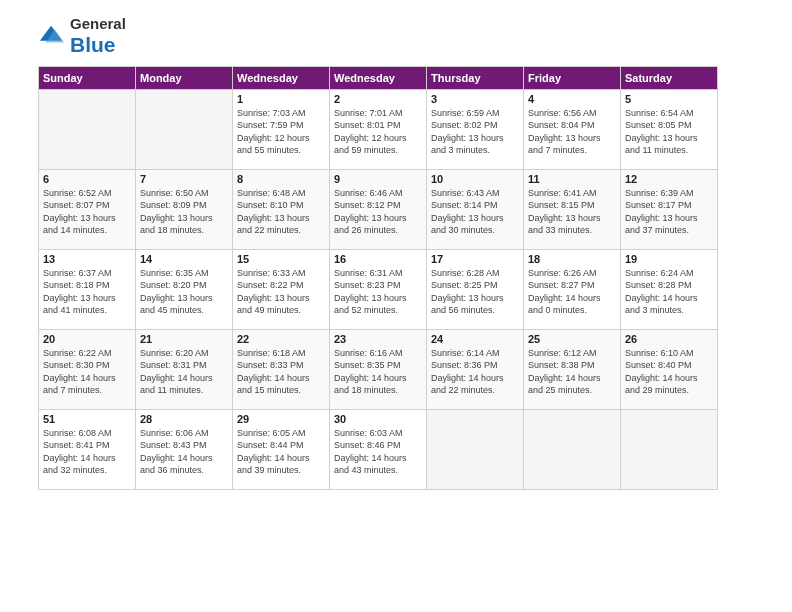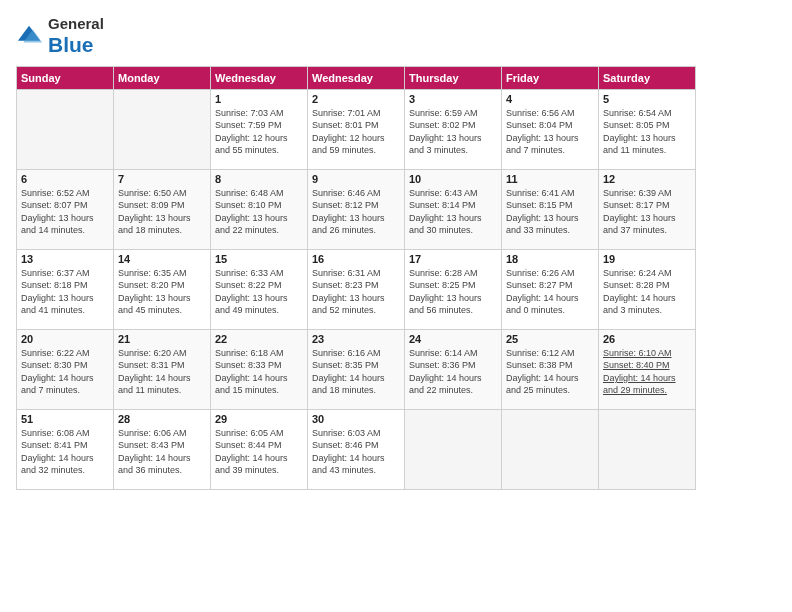--- a/index.html
+++ b/index.html
@@ -9,20 +9,21 @@
       font-family: Arial, sans-serif;
       background: #fff;
       overflow: hidden;
     }
     .page {
       width: 712px;
       height: 612px;
       padding: 16px;
       display: flex;
       flex-direction: column;
+      margin-left: 22px;
     }
     .header {
       display: flex;
       justify-content: space-between;
       align-items: flex-start;
       margin-bottom: 10px;
     }
     .logo {
       display: flex;
       align-items: center;
@@ -58,21 +59,21 @@
     .title-location {
       font-size: 14px;
       color: #555;
     }
     table {
       width: 100%;
       border-collapse: collapse;
       table-layout: fixed;
     }
     thead tr th {
-      background-color: #be185d;
+      background-color: #701a75;
       color: #fff;
       font-size: 11px;
       font-weight: bold;
       padding: 5px 4px;
       text-align: left;
       border: 1px solid #ccc;
     }
     tbody tr td {
       border: 1px solid #d0d0d0;
       vertical-align: top;
@@ -310,21 +311,21 @@
           </td>
           <td>
             <span class="day-number">25</span>
             <div class="day-info" style="white-space: pre-line;">Sunrise: 6:12 AM
 Sunset: 8:38 PM
 Daylight: 14 hours
 and 25 minutes.</div>
           </td>
           <td>
             <span class="day-number">26</span>
-            <div class="day-info" style="white-space: pre-line; text-decoration: underline;">Sunrise: 6:10 AM
+            <div class="day-info" style="white-space: pre-line;">Sunrise: 6:10 AM
 Sunset: 8:40 PM
 Daylight: 14 hours
 and 29 minutes.</div>
           </td>
         </tr>
         <tr>
           <td>
             <span class="day-number">51</span>
             <div class="day-info" style="white-space: pre-line;">Sunrise: 6:08 AM
 Sunset: 8:41 PM

